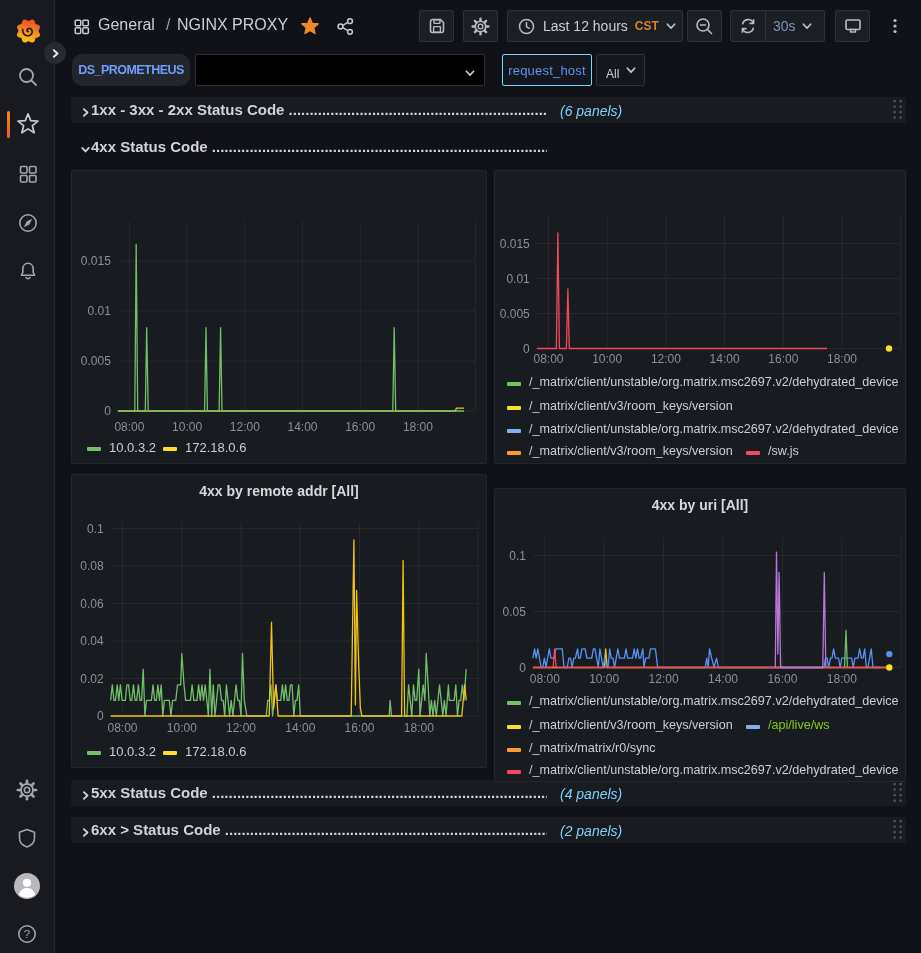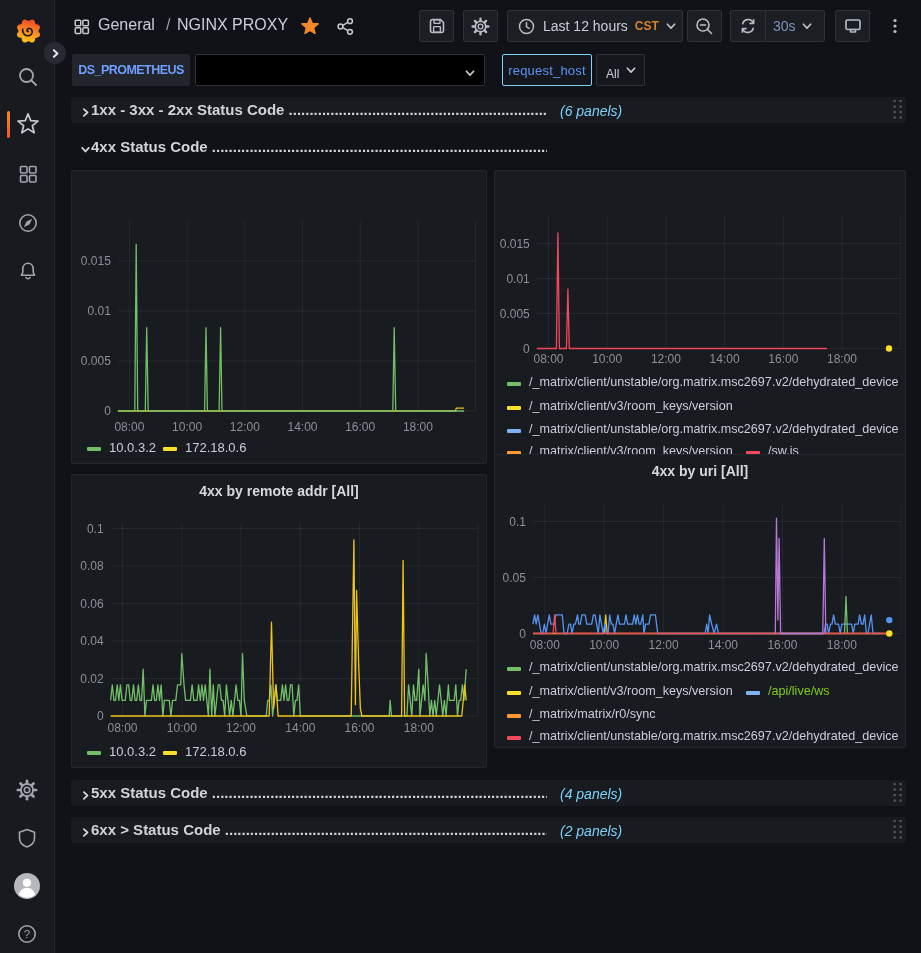--- a/index.html
+++ b/index.html
@@ -161,21 +161,21 @@
       <rect x="6.5" y="12.5" width="5" height="2.5" fill="none" stroke="#babdc6" stroke-width="1.4"></rect>
     </svg>
   </div>
 <div class="tbtn" style="left:878px;top:10px;width:33px;height:32px;background:none;border:none;">
     <svg width="18" height="18" viewBox="0 0 18 18" style="">
       <circle cx="9" cy="3.5" r="1.6" fill="#babdc6"></circle>
       <circle cx="9" cy="9" r="1.6" fill="#babdc6"></circle>
       <circle cx="9" cy="14.5" r="1.6" fill="#babdc6"></circle>
     </svg>
   </div>
-<div class="abs" style="left:72px;top:54px;width:118px;height:32px;background:#22252b;border-radius:2px;display:flex;align-items:center;justify-content:center;">
+<div class="abs" style="left:72px;top:54px;width:118px;height:32px;background:#22252b;border-radius:10px;display:flex;align-items:center;justify-content:center;">
     <span style="font-size:12.5px;font-weight:bold;color:#6e9fff;letter-spacing:-0.55px;">DS_PROMETHEUS</span>
   </div>
 <div class="abs" style="left:195px;top:54px;width:290px;height:32px;background:#000;border:1px solid #2e3238;border-radius:2px;">
     <span style="position:absolute;right:8px;top:10px;"><svg width="12" height="12" viewBox="0 0 12 12" style="">
         <polyline points="2.4000000000000004,4.199999999999999 6.0,8.16 9.600000000000001,4.199999999999999" fill="none" stroke="#c4c6cd" stroke-width="1.7" stroke-linecap="round" stroke-linejoin="round"></polyline>
       </svg></span>
   </div>
 <div class="abs" style="left:502px;top:54px;width:90px;height:32px;background:#15171d;border:1px solid #7dd3fc;border-radius:2px;display:flex;align-items:center;justify-content:center;">
     <span style="font-size:13px;color:#5e93f5;letter-spacing:0.2px;">request_host</span>
   </div>
@@ -341,21 +341,21 @@
       <text x="287.5" y="257.0" text-anchor="middle" font-size="12" fill="#8e8f99">16:00</text>
       <text x="346.8" y="257.0" text-anchor="middle" font-size="12" fill="#8e8f99">18:00</text>
       <polyline points="38.6,225.4 40.3,209.8 41.9,225.4 43.5,225.4 45.2,209.8 46.8,225.4 48.4,209.8 50.1,225.4 51.7,225.4 53.3,225.4 54.9,209.8 56.6,209.8 58.2,225.4 59.8,225.4 61.5,209.8 63.1,225.4 64.7,225.4 66.4,209.8 68.0,225.4 69.6,225.4 71.2,194.1 72.9,241.0 74.5,225.4 76.1,225.4 77.8,225.4 79.4,225.4 81.0,209.8 82.6,225.4 84.3,225.4 85.9,209.8 87.5,225.4 89.2,209.8 90.8,241.0 92.4,225.4 94.1,225.4 95.7,225.4 97.3,225.4 98.9,241.0 100.6,225.4 102.2,225.4 103.8,225.4 105.5,209.8 107.1,209.8 108.7,209.8 109.8,178.5 112.0,209.8 113.6,225.4 115.2,225.4 116.9,225.4 118.5,225.4 120.1,209.8 121.8,225.4 123.4,225.4 125.0,225.4 126.6,209.8 128.3,225.4 129.9,209.8 131.5,225.4 133.2,209.8 134.8,225.4 136.4,241.0 137.9,194.1 139.7,241.0 141.3,209.8 142.9,241.0 144.6,225.4 146.2,209.8 147.8,209.8 149.5,225.4 151.1,225.4 152.7,241.0 154.4,209.8 156.0,225.4 157.6,241.0 159.2,225.4 160.9,241.0 162.5,225.4 164.1,209.8 165.8,225.4 167.4,225.4 169.0,241.0 170.5,178.5 172.3,225.4 174.9,241.0 194.2,241.0 195.7,225.4 197.3,225.4 198.9,209.8 200.6,241.0 202.2,225.4 203.8,209.8 205.5,225.4 207.1,225.4 208.7,225.4 210.4,209.8 212.0,225.4 213.6,209.8 215.2,225.4 216.9,225.4 218.5,209.8 220.1,209.8 221.8,241.0 223.4,225.4 225.0,225.4 226.7,209.8 228.3,241.0 315.7,241.0 317.2,241.0 318.1,225.4 319.5,241.0 333.5,241.0 334.9,241.0 336.6,209.8 338.2,225.4 339.8,241.0 341.5,209.8 343.1,225.4 344.7,225.4 346.8,194.1 348.0,241.0 349.6,225.4 351.2,209.8 352.9,225.4 354.2,178.5 356.1,209.8 357.8,241.0 359.4,225.4 361.0,241.0 362.7,225.4 364.3,241.0 365.9,225.4 367.5,209.8 369.2,225.4 370.8,241.0 372.4,225.4 374.1,241.0 376.4,209.8 377.3,225.4 378.9,225.4 380.6,225.4 382.2,225.4 383.8,209.8 385.5,241.0 387.1,225.4 388.7,225.4 390.4,209.8 392.0,225.4 394.2,194.1" fill="none" stroke="#73bf69" stroke-width="1.3" stroke-linejoin="round"></polyline>
       <polyline points="38.6,241.0 197.2,241.0 199.5,147.2 201.6,233.5 204.0,209.8 206.1,241.0 279.2,241.0 281.9,64.8 283.4,229.8 284.6,115.4 286.7,190.4 288.4,233.5 289.9,241.0 329.6,241.0 331.1,85.4 332.6,241.0 389.8,241.0 392.7,209.8 394.2,225.4" fill="none" stroke="#eec41b" stroke-width="1.3" stroke-linejoin="round"></polyline>
     </svg>
 <span style="position:absolute;left:15px;top:276px;width:14px;height:4px;border-radius:1px;background:#73bf69"></span>
     <span style="position:absolute;left:37px;top:269px;font-size:13px;color:#ccccdc;white-space:nowrap;">10.0.3.2</span>
 <span style="position:absolute;left:91px;top:276px;width:14px;height:4px;border-radius:1px;background:#fade2a"></span>
     <span style="position:absolute;left:113px;top:269px;font-size:13px;color:#ccccdc;white-space:nowrap;">172.18.0.6</span>
 </div>
-<div class="panel" style="left:494px;top:454px;width:412px;height:294px;overflow:hidden;">
+<div class="panel" style="left:494px;top:488px;width:412px;height:294px;overflow:hidden;">
 <div class="ptitle">4xx by uri [All]</div>
 <svg width="412" height="294" style="position:absolute;left:0;top:0;">
       <line x1="37.9" y1="178.5" x2="406.2" y2="178.5" stroke="rgba(204,204,220,0.075)" stroke-width="1"></line>
       <line x1="37.9" y1="122.5" x2="406.2" y2="122.5" stroke="rgba(204,204,220,0.075)" stroke-width="1"></line>
       <line x1="37.9" y1="66.5" x2="406.2" y2="66.5" stroke="rgba(204,204,220,0.075)" stroke-width="1"></line>
       <line x1="49.8" y1="48" x2="49.8" y2="178.5" stroke="rgba(204,204,220,0.075)" stroke-width="1"></line>
       <line x1="109.2" y1="48" x2="109.2" y2="178.5" stroke="rgba(204,204,220,0.075)" stroke-width="1"></line>
       <line x1="168.6" y1="48" x2="168.6" y2="178.5" stroke="rgba(204,204,220,0.075)" stroke-width="1"></line>
       <line x1="228.0" y1="48" x2="228.0" y2="178.5" stroke="rgba(204,204,220,0.075)" stroke-width="1"></line>
       <line x1="287.4" y1="48" x2="287.4" y2="178.5" stroke="rgba(204,204,220,0.075)" stroke-width="1"></line>

